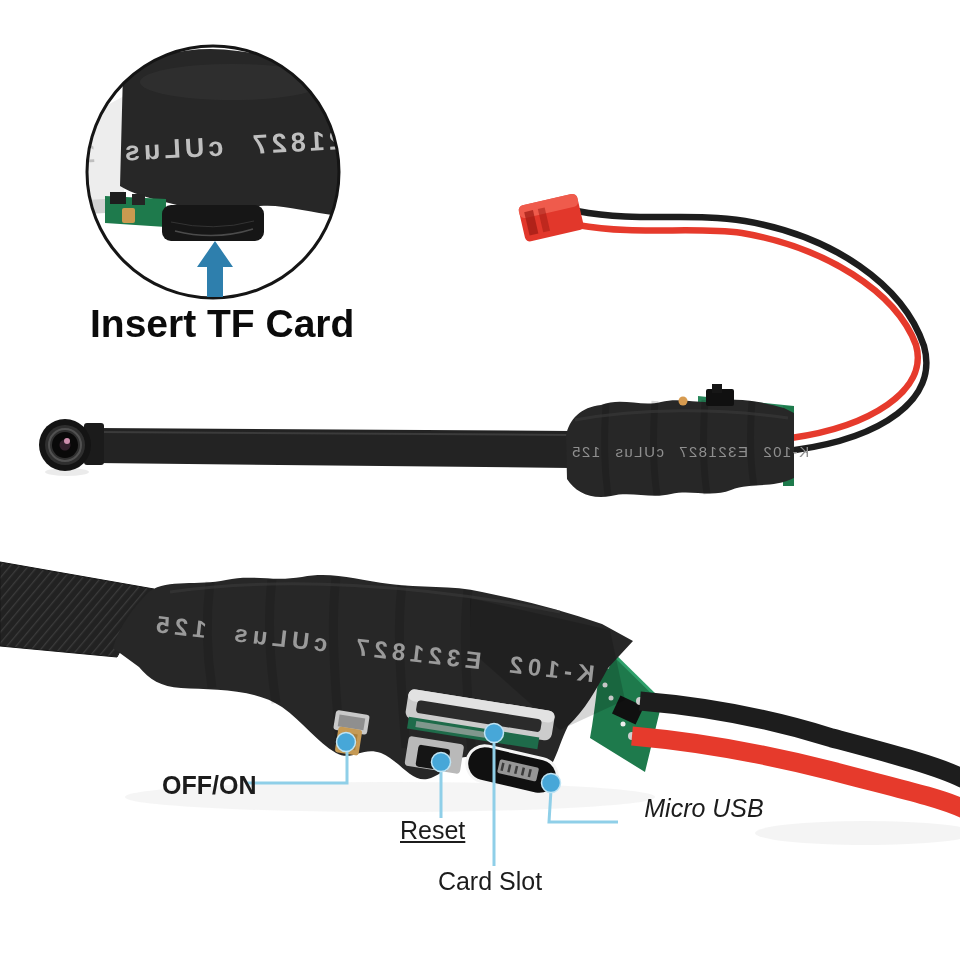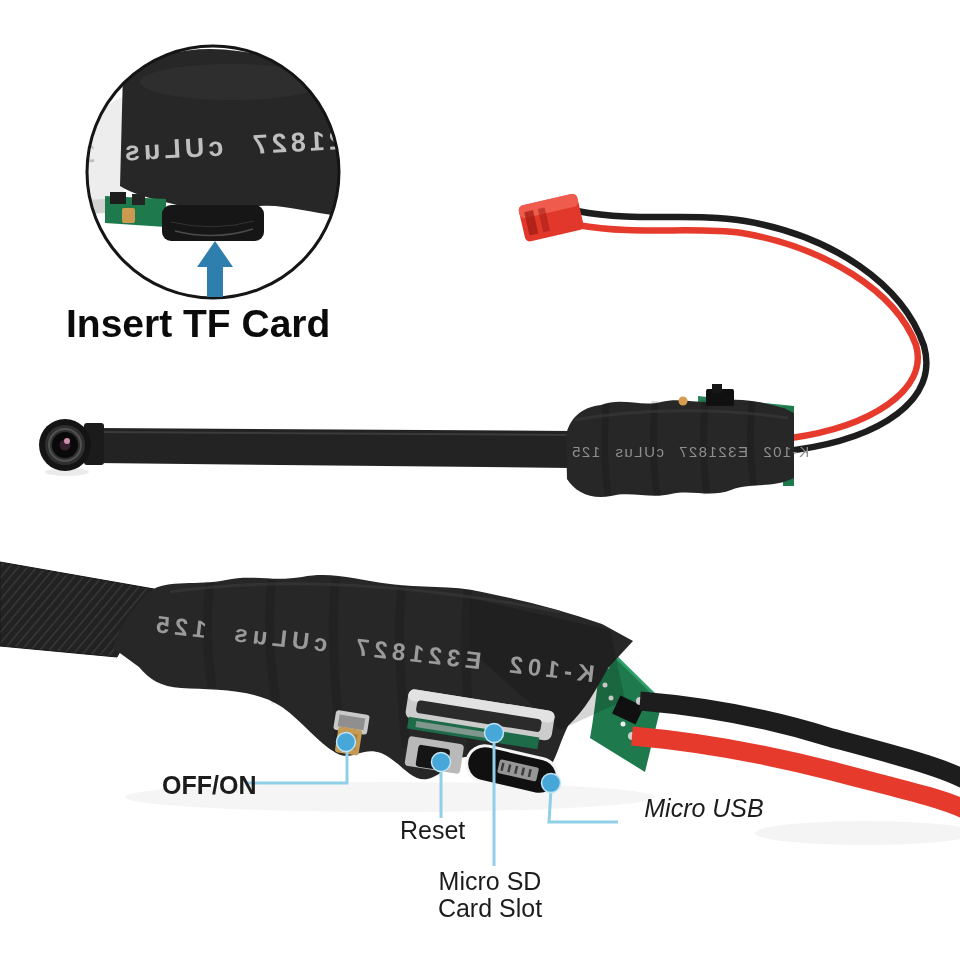--- a/index.html
+++ b/index.html
@@ -139,28 +139,27 @@
     <path d="M441 770 L441 818" fill="none" stroke-width="3" stroke="#8fcfe8"></path>
     <path d="M494 742 L494 866" fill="none" stroke-width="3" stroke="#8fcfe8"></path>
     <path d="M551 790 L549 822 L618 822" fill="none" stroke-width="3" stroke="#8fcfe8"></path>
     <circle cx="346" cy="742" r="9.5" stroke="#bfe4f4" stroke-width="1.5" fill="#47a7d8"></circle>
     <circle cx="441" cy="762" r="9.5" stroke="#bfe4f4" stroke-width="1.5" fill="#47a7d8"></circle>
     <circle cx="494" cy="733" r="9.5" stroke="#bfe4f4" stroke-width="1.5" fill="#47a7d8"></circle>
     <circle cx="551" cy="783" r="9.5" stroke="#bfe4f4" stroke-width="1.5" fill="#47a7d8"></circle>
   </g>
 </svg>
 
-<div class="lbl caption" style="left:66px;top:310px;">Insert TF Card</div>
+<div class="lbl caption" style="left:90px;top:310px;">Insert TF Card</div>
 
 <div class="lbl" style="left:162px;top:772px;font-weight:bold;">OFF/ON</div>
 
-<div class="lbl" style="left:400px;top:817px;">Reset</div>
+<div class="lbl" style="left:400px;top:817px;text-decoration:underline;">Reset</div>
 
 <div class="lbl lblblock" style="left:415px;top:868px;width:150px;">
-  <div>Micro SD</div>
   <div>Card Slot</div>
 </div>
 
 <div class="lbl lblblock" style="left:624px;top:795px;width:160px;font-style:italic;">
   <div>Micro USB</div>
 </div>
 
 </div>
 
 </body></html>

